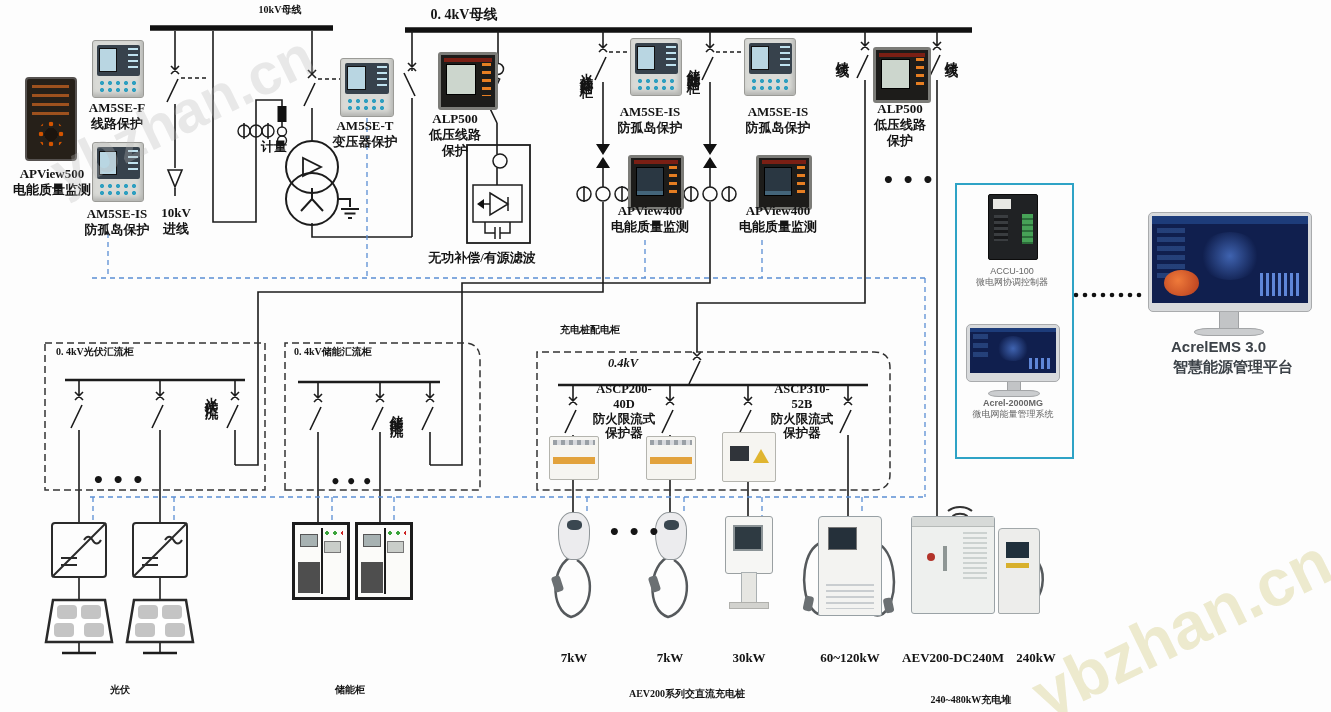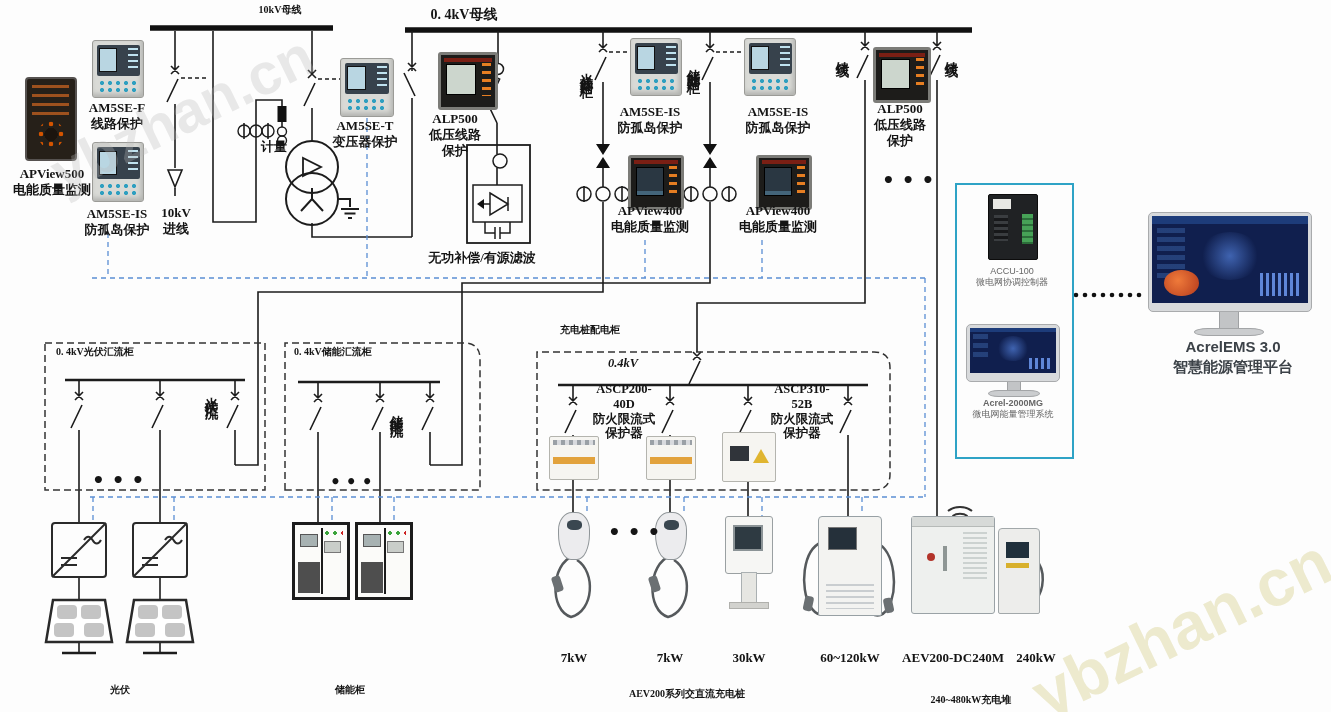--- a/index.html
+++ b/index.html
@@ -365,21 +365,21 @@
   <div class="mn-scr">
         <div class="mn-top"></div>
         <div class="mn-glow"></div>
         <div class="mn-side"></div>
         <div class="mn-orb"></div>
         <div class="mn-bars"></div>
       </div>
 </div>
 <div class="mn-stand" style="left:1219px;top:312px;width:18px;height:16px;"></div>
 <div class="mn-base" style="left:1194px;top:328px;width:68px;height:6px;"></div>
-<div class="ems-lbl" style="left:1168px;top:338px;width:130px;">AcrelEMS 3.0</div>
+<div class="ems-lbl" style="left:1136px;top:338px;width:130px;text-align:right;">AcrelEMS 3.0</div>
 <div class="ems-lbl" style="left:1158px;top:358px;width:150px;">智慧能源管理平台</div>
 
 <div class="lbl lbl-left big" style="left:56px;top:346px;width:130px;">0. 4kV光伏汇流柜</div>
 <div class="vtext" style="left:202px;top:386px;height:76px;">光伏汇流</div>
 <div class="dots" style="left:92px;top:468px;">•••</div>
 <div class="lbl big" style="left:92px;top:684px;width:56px;">光伏</div>
 
 <div class="lbl lbl-left big" style="left:294px;top:346px;width:130px;">0. 4kV储能汇流柜</div>
 <div class="vtext" style="left:387px;top:404px;height:76px;">储能汇流</div>
 <div class="dots" style="left:330px;top:472px;font-size:17px;letter-spacing:5px;">•••</div>

